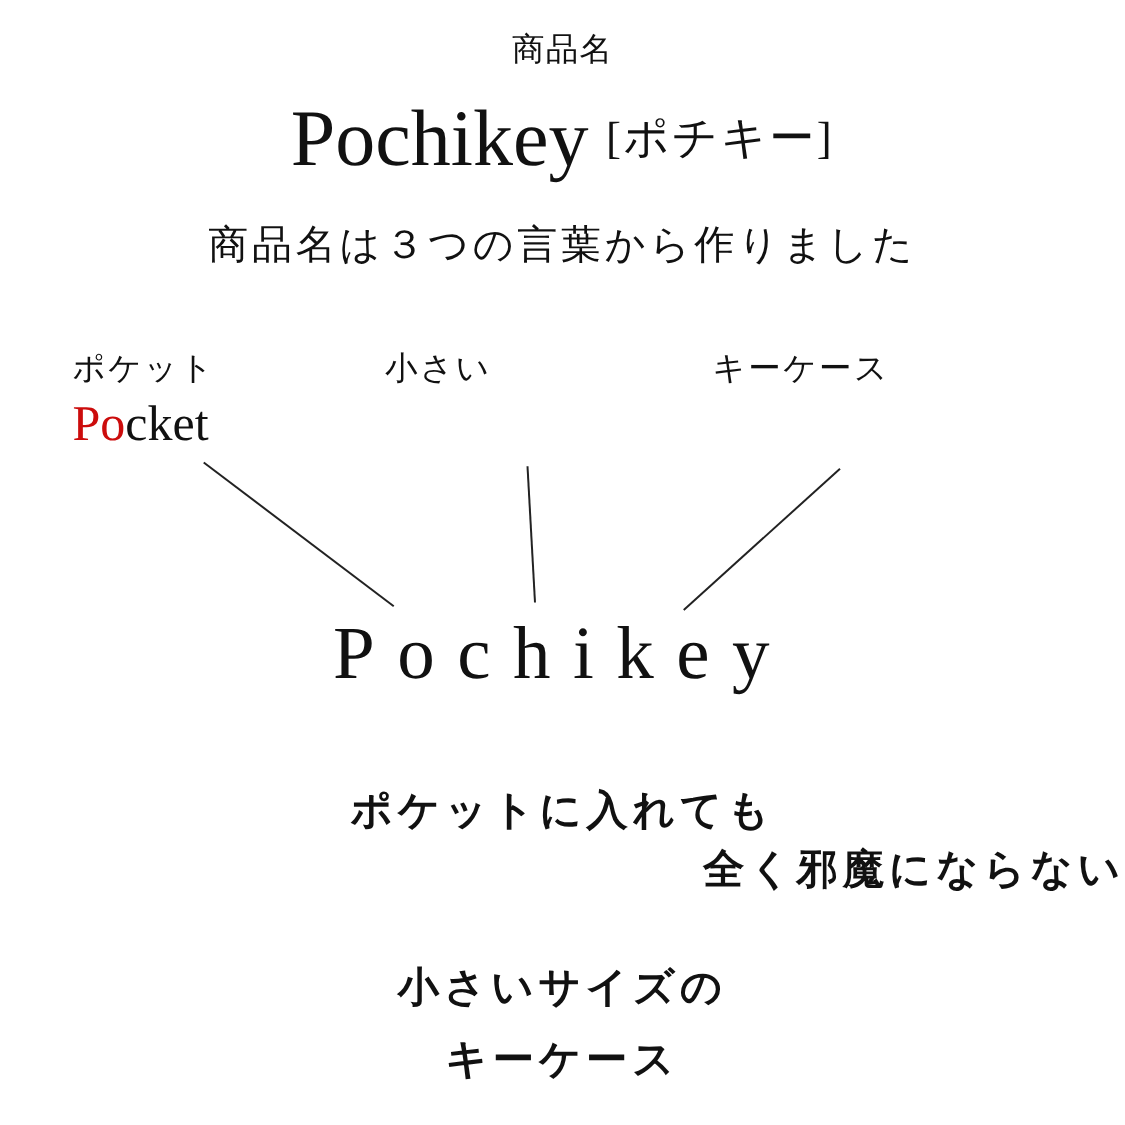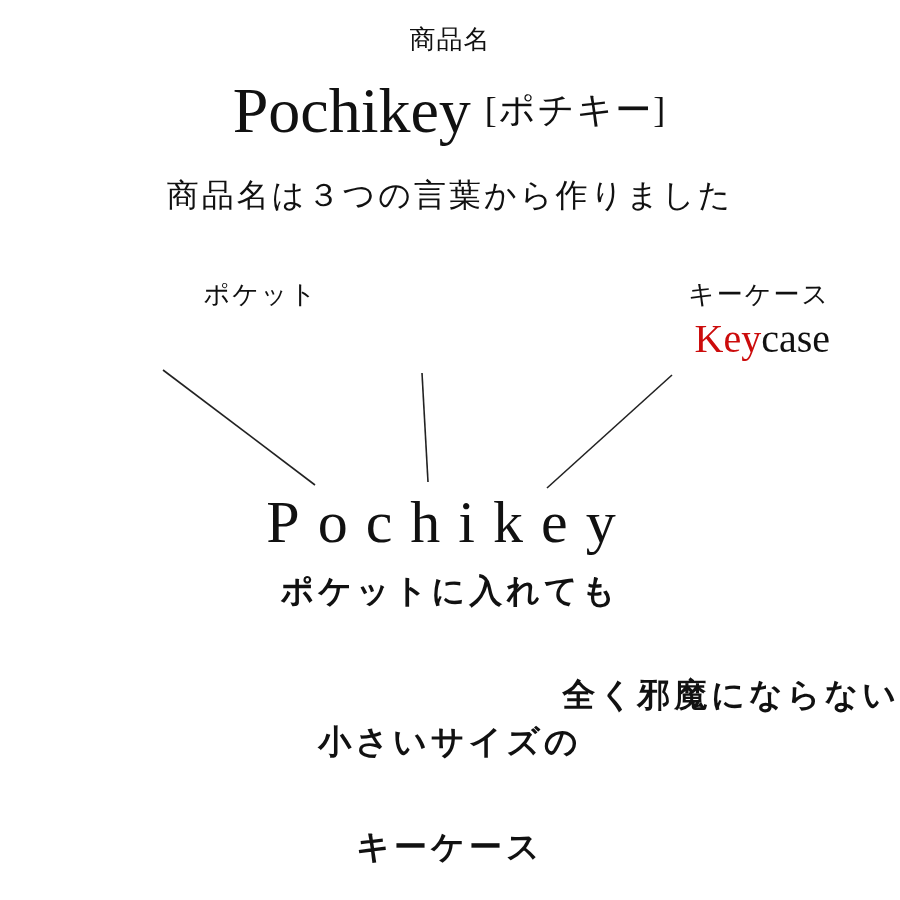--- a/index.html
+++ b/index.html
@@ -4,55 +4,56 @@
 <style>
   html,body{margin:0;padding:0;background:#ffffff;}
   body{width:900px;height:900px;position:relative;overflow:hidden;
        font-family:"Liberation Serif","DejaVu Serif",serif;color:#111;}
   .abs{position:absolute;}
   .center{left:0;width:900px;text-align:center;}
   .label-small{font-size:26px;top:22px;letter-spacing:1px;}
   .title{top:74px;font-size:64px;}
   .title .kana{font-size:36px;letter-spacing:2px;vertical-align:10px;margin-left:14px;}
   .subtitle{top:174px;font-size:32px;letter-spacing:3px;font-weight:normal;}
-  .word{width:260px;text-align:right;}
+  .word{width:260px;text-align:left;}
   .word .jp{font-size:26px;letter-spacing:2px;line-height:30px;}
   .word .en{font-size:40px;line-height:46px;margin-top:6px;}
   .red{color:#cc0c0c;}
   .lines{left:0;top:0;}
   .big{top:488px;font-size:60px;letter-spacing:18px;}
   .line-jp{font-size:33px;letter-spacing:4px;font-weight:bold;}
 </style>
 </head>
 <body>
 
 <div class="abs center label-small">商品名</div>
 
 <div class="abs center title">
   <span>Pochikey</span><span class="kana">[ポチキー]</span>
 </div>
 
 <div class="abs center subtitle">商品名は３つの言葉から作りました</div>
 
 <div class="abs word" style="left:58px;top:280px;">
   <div class="jp">ポケット</div>
+  <div class="en"><span class="red">Po</span><span>cket</span></div>
 </div>
 
 <div class="abs word" style="left:308px;top:280px;">
+  <div class="jp">小さい</div>
 </div>
 
 <div class="abs word" style="left:570px;top:280px;">
   <div class="jp">キーケース</div>
-  <div class="en"><span class="red">Key</span><span>case</span></div>
 </div>
 
 <svg class="abs lines" width="900" height="900">
   <line x1="163" y1="370" x2="315" y2="485" stroke="#222" stroke-width="1.6"></line>
   <line x1="422" y1="373" x2="428" y2="482" stroke="#222" stroke-width="1.6"></line>
   <line x1="672" y1="375" x2="547" y2="488" stroke="#222" stroke-width="1.6"></line>
 </svg>
 
 <div class="abs center big">Pochikey</div>
 
-<div class="abs center line-jp" style="top:569px;">ポケットに入れても</div>
+<div class="abs center line-jp" style="top:626px;">ポケットに入れても</div>
 <div class="abs center line-jp" style="top:673px;text-align:right;">全く邪魔にならない</div>
-<div class="abs center line-jp" style="top:720px;text-align:center;">小さいサイズの</div>
+<div class="abs center line-jp" style="top:768px;text-align:center;">小さいサイズの</div>
 <div class="abs center line-jp" style="top:825px;">キーケース</div>
 
 </body></html>

